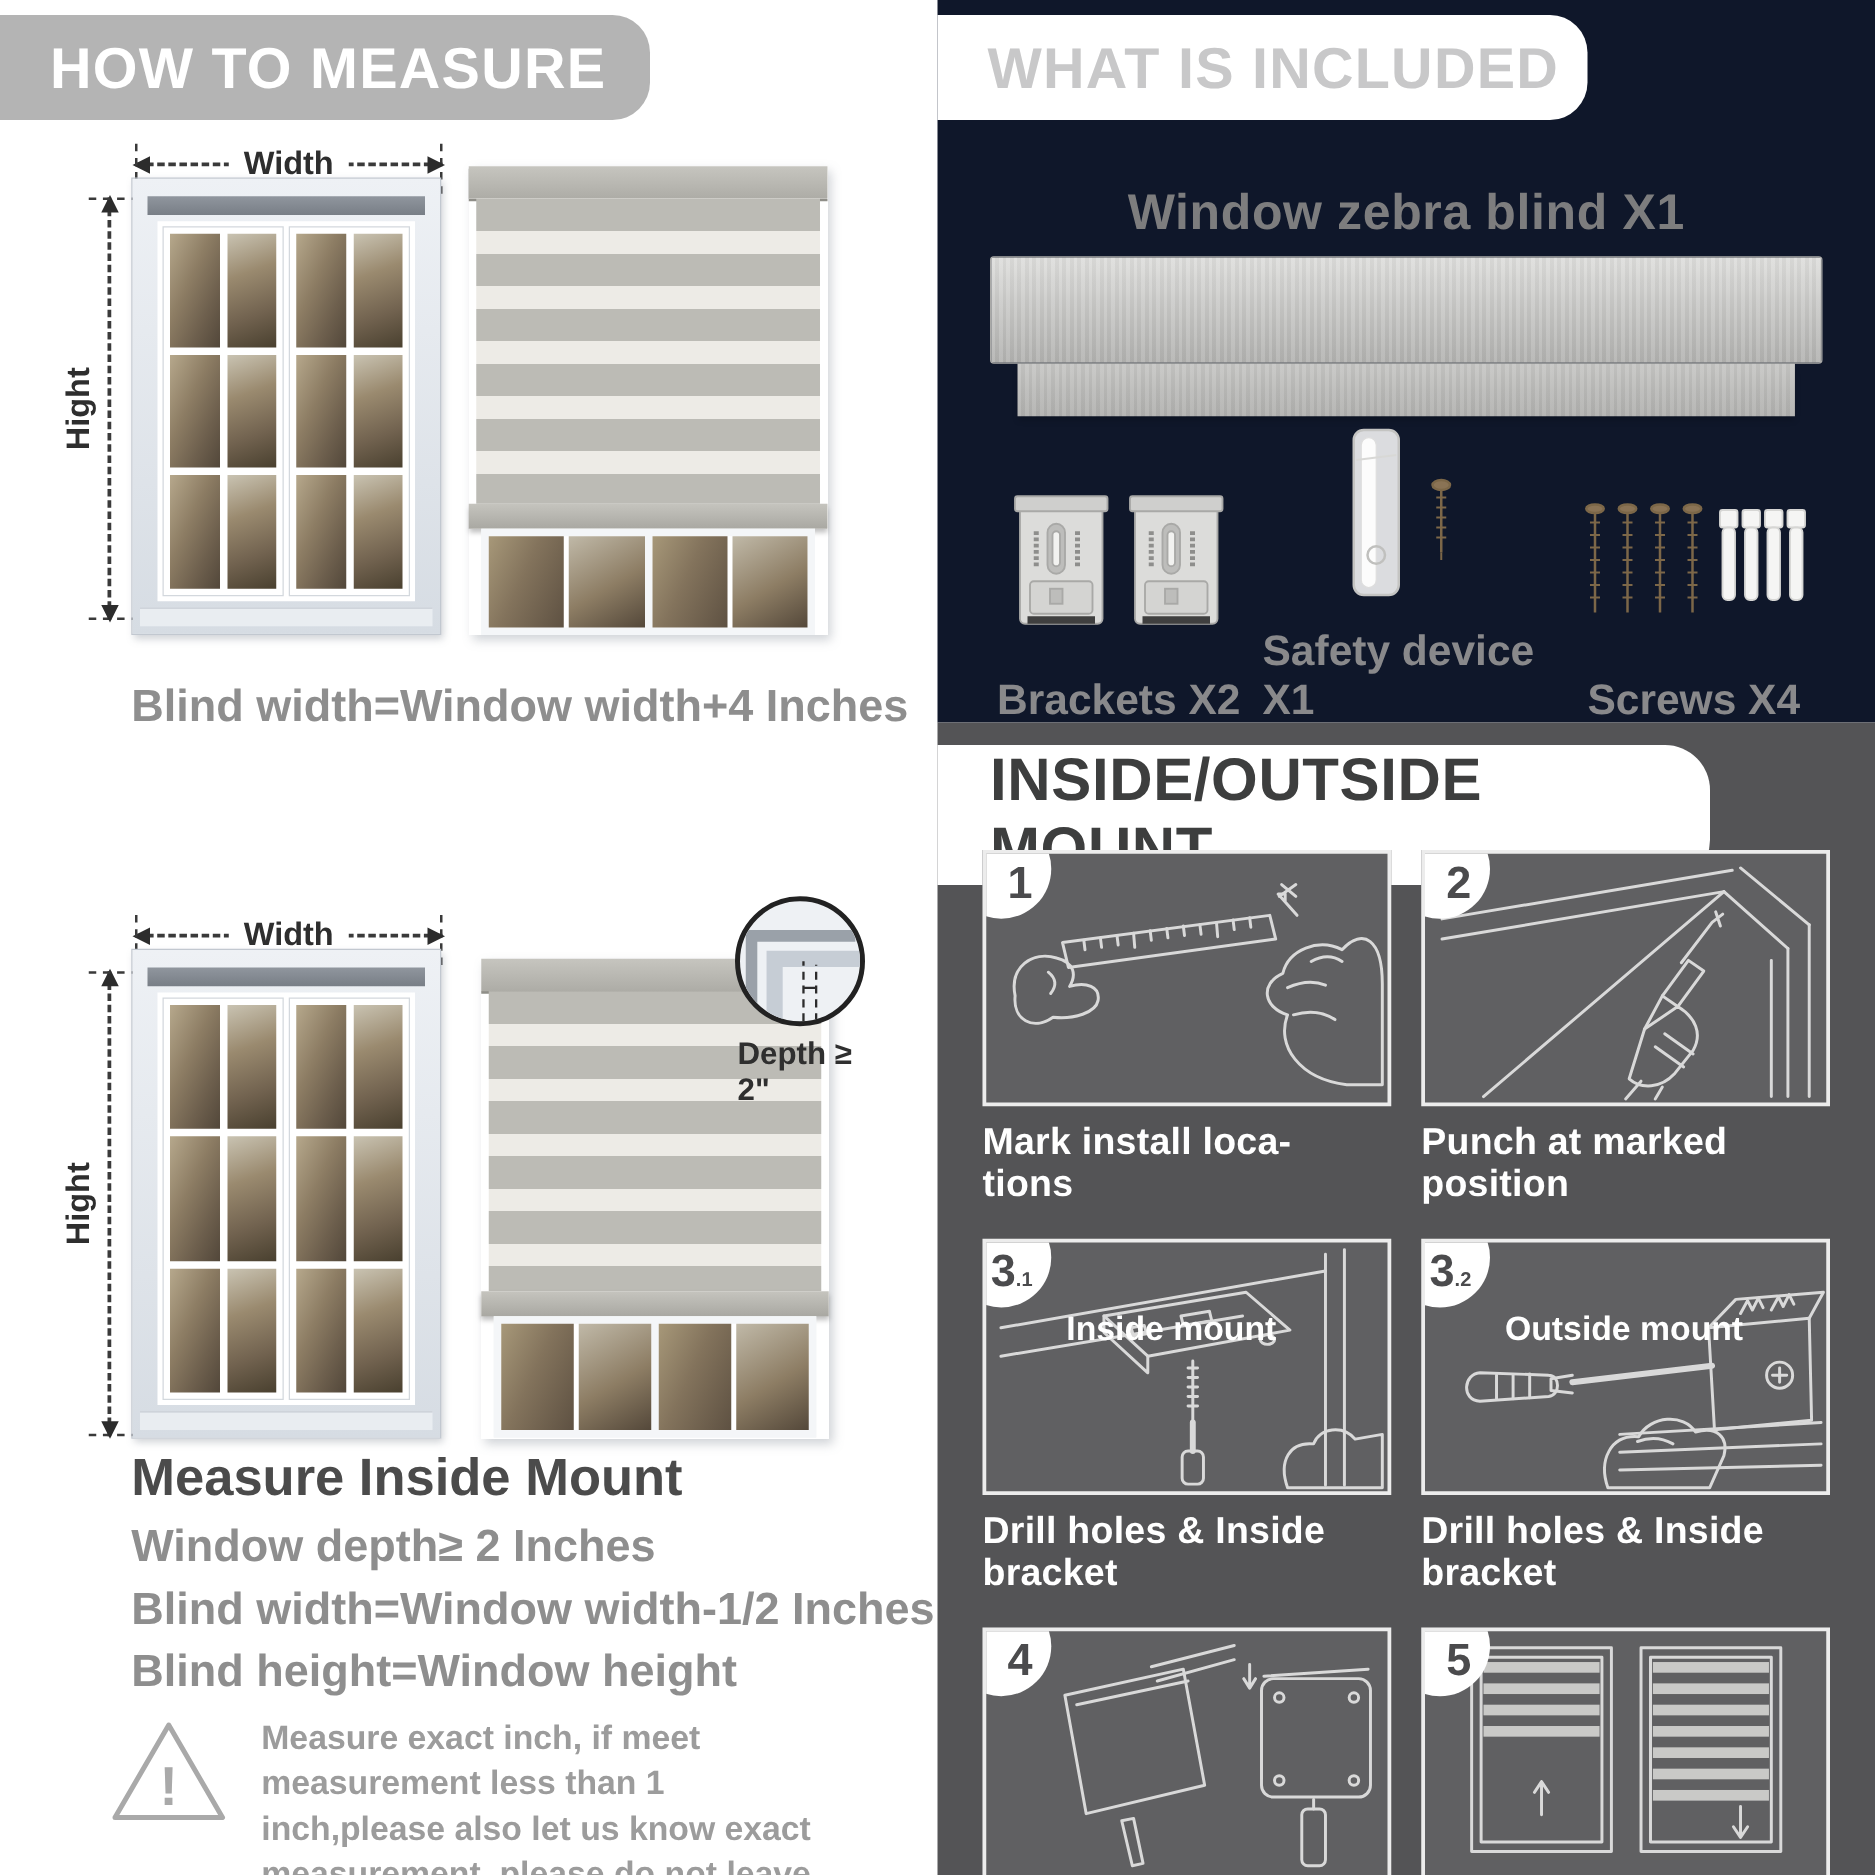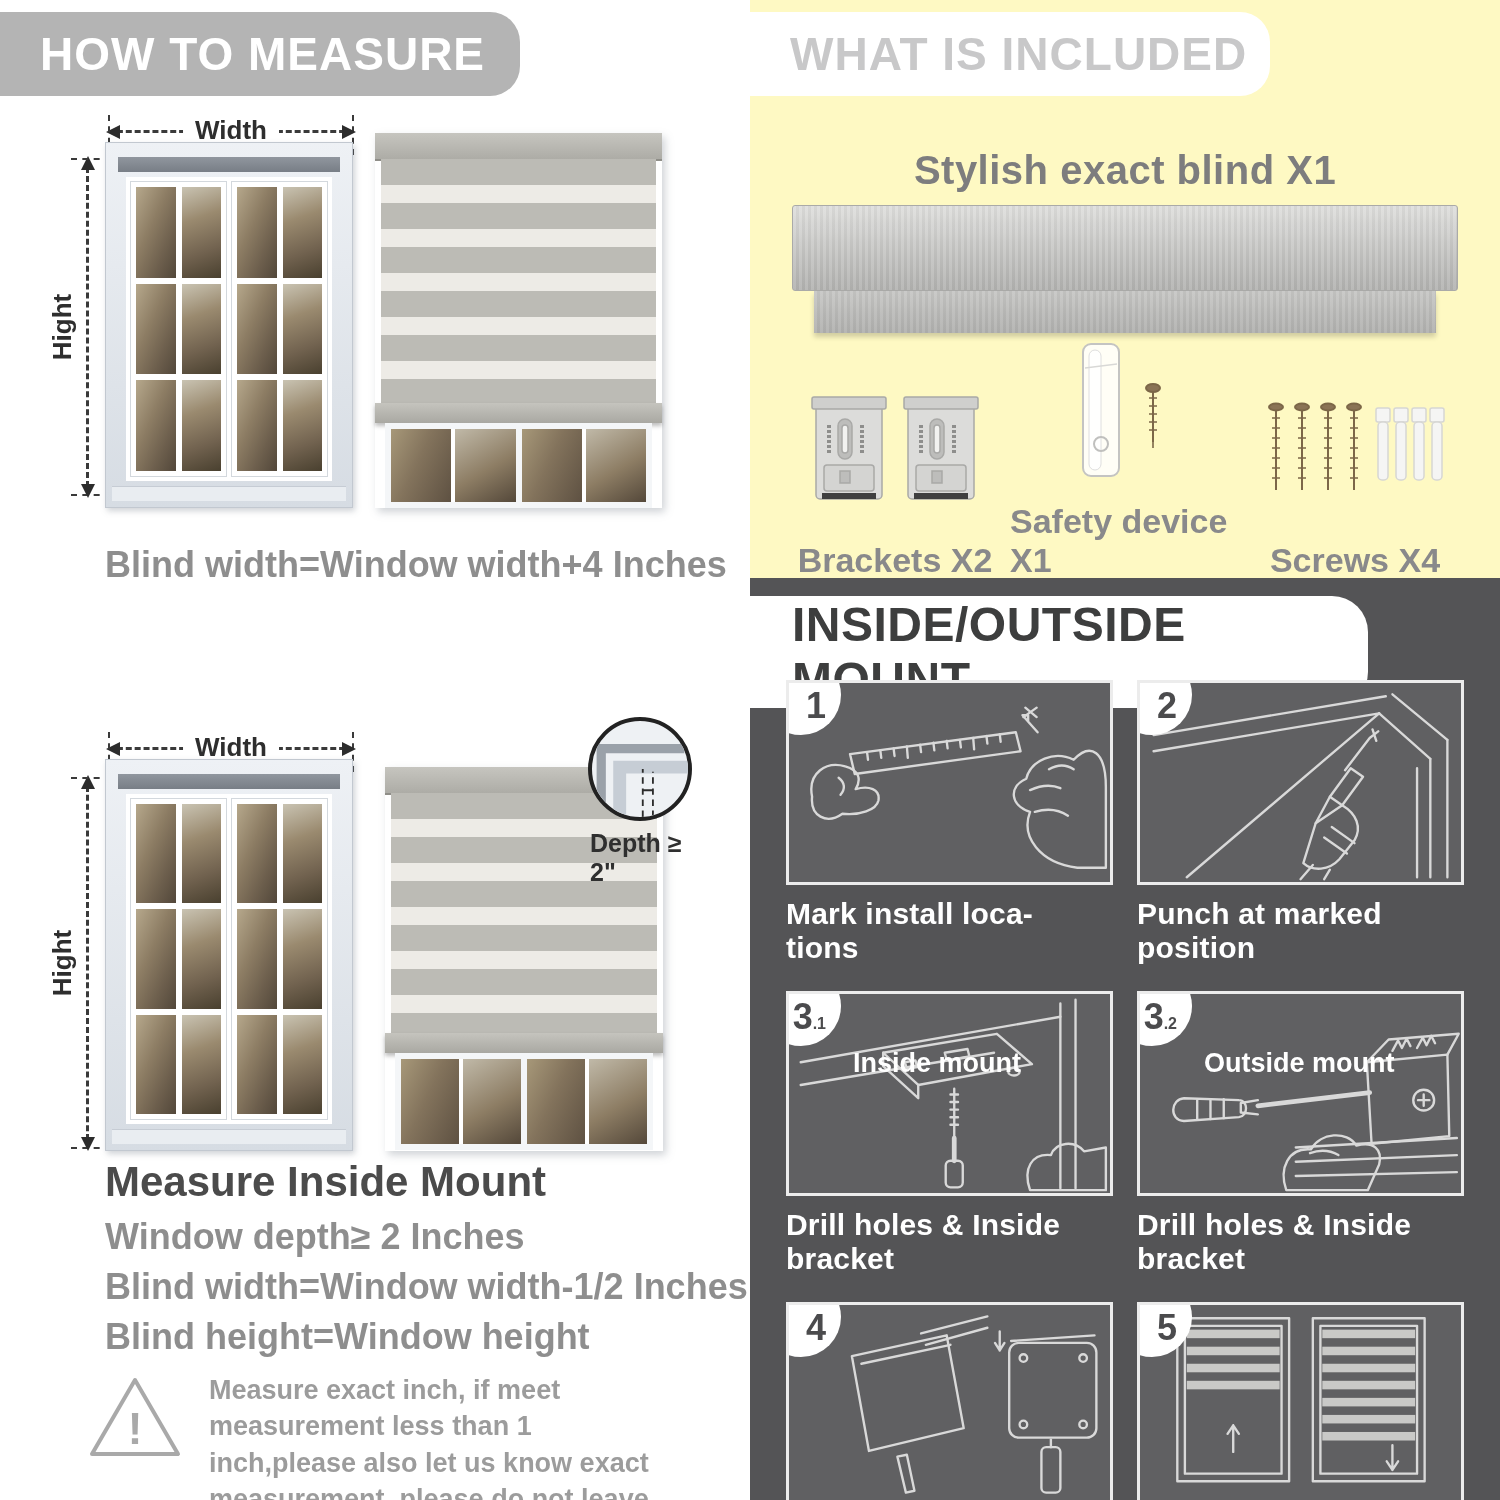--- a/index.html
+++ b/index.html
@@ -74,21 +74,21 @@
   
   .depth-circle{position:absolute;width:104px;height:104px;border-radius:50%;
       border:4px solid #222;background:#eef1f4;overflow:hidden;box-sizing:border-box;}
   .depth-lbl{position:absolute;font-size:25px;font-weight:bold;color:#2f2f2f;}
 
   
   .warn{position:absolute;display:flex;align-items:flex-start;}
   .warn .txt{margin-left:24px;width:450px;font-size:27px;font-weight:bold;color:#9c9c9c;line-height:1.35;}
 
   
-  .right-top{position:absolute;left:750px;top:0;width:750px;height:578px;background:#fef9c3;}
+  .right-top{position:absolute;left:750px;top:0;width:750px;height:578px;background:#0f172a;}
   .blind-label{position:absolute;top:148px;left:0;width:100%;text-align:center;
       font-size:40px;font-weight:bold;color:#7d7d7e;letter-spacing:.5px;}
   .hr-prod{position:absolute;left:42px;top:205px;width:666px;}
   .hr-main{height:86px;border:1px solid #aaaaa8;box-sizing:border-box;border-radius:3px;
       background:repeating-linear-gradient(90deg,rgba(255,255,255,.10) 0 3px,rgba(0,0,0,.03) 3px 6px),
                  linear-gradient(180deg,#dededc 0%,#c9c9c7 45%,#b2b2b0 100%);}
   .hr-bot{margin-left:22px;width:622px;height:42px;
       background:repeating-linear-gradient(90deg,rgba(255,255,255,.08) 0 3px,rgba(0,0,0,.03) 3px 6px),
                  linear-gradient(180deg,#c6c6c4,#b0b0ae);
       box-shadow:0 4px 5px rgba(0,0,0,.18);}
@@ -246,21 +246,21 @@
       <path d="M50,8 L93,82 L7,82 Z" fill="none" stroke="#a9a9a9" stroke-width="4" stroke-linejoin="round"></path>
       <text x="50" y="72" text-anchor="middle" font-size="44" font-weight="bold" fill="#a9a9a9" font-family="Liberation Sans, sans-serif">!</text>
     </svg>
     <div class="txt">Measure exact inch, if meet measurement less than 1 inch,please also let us know exact measurement, please do not leave it</div>
   </div>
 
   <div class="right-top">
     <div class="hdr-box right-hdr">
       <span>WHAT IS INCLUDED</span>
     </div>
-    <div class="blind-label">Stylish exact blind X1</div>
+    <div class="blind-label">Window zebra blind X1</div>
 
     <div class="hr-prod">
       <div class="hr-main"></div>
       <div class="hr-bot"></div>
     </div>
 
     <div class="components">
       <div class="comp">
         <div class="art">
           <svg width="170" height="120" viewBox="0 0 170 120">

